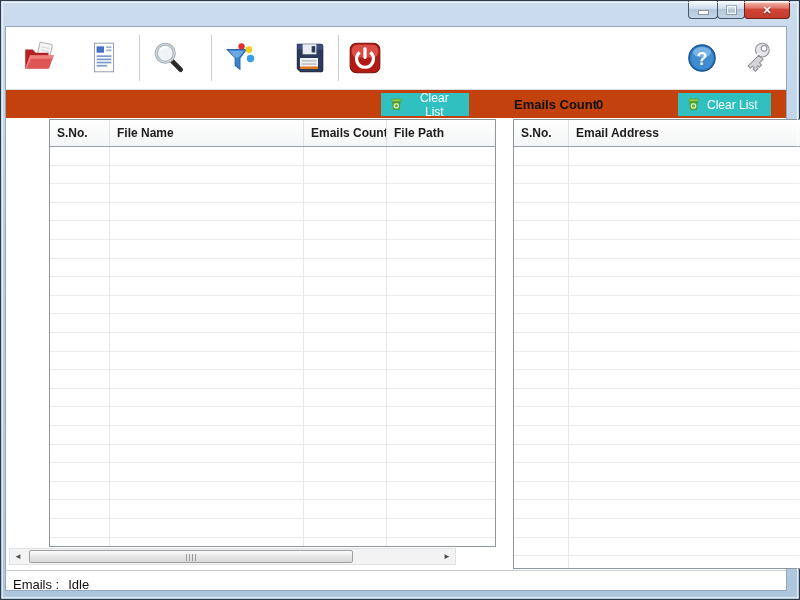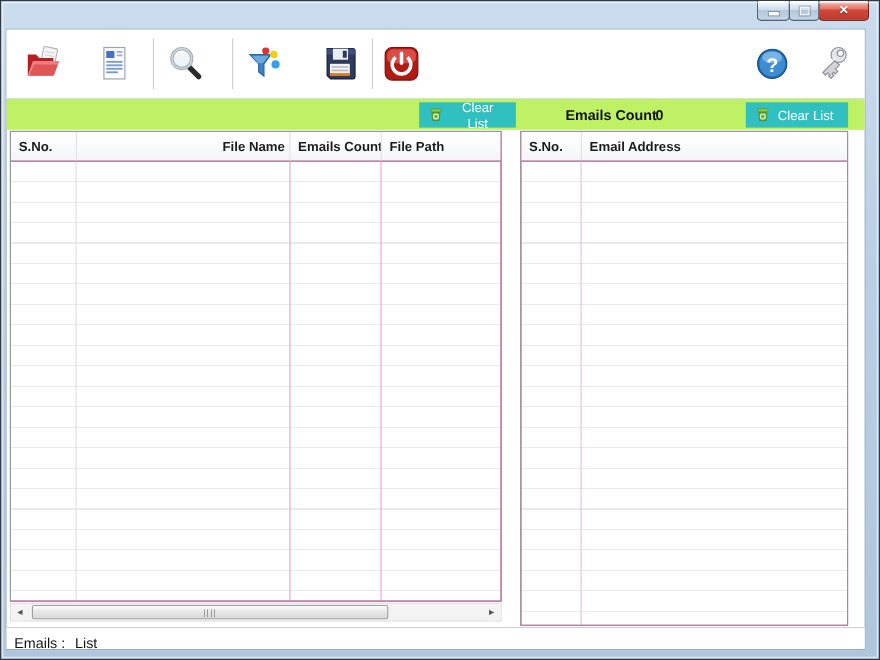--- a/index.html
+++ b/index.html
@@ -49,30 +49,30 @@
   .content{
     position:absolute;left:4px;right:12px;top:25px;bottom:8px;box-sizing:border-box;
     background:#fff;border:1px solid #95a9bd;
   }
   
   .toolbar{position:absolute;left:0;right:0;top:0;height:62px;background:#fff;border-bottom:1px solid #d8dde2;}
   .tbtn{position:absolute;top:13px;width:36px;height:36px;background:transparent;border:none;padding:0;cursor:pointer;}
   .tbtn svg{width:36px;height:36px;display:block;}
   .tsep{position:absolute;top:8px;width:1px;height:46px;background:#c9ced3;}
   
-  .clearbar{position:absolute;left:0;right:0;top:63px;height:28px;background:#bef264;}
+  .clearbar{position:absolute;left:0;right:0;top:63px;height:28px;background:#c2410c;}
   .clear-btn{
     position:absolute;top:3px;height:23px;box-sizing:border-box;border:none;cursor:pointer;
     background:#31c0c0;color:#fff;font-size:12px;font-family:"Liberation Sans",sans-serif;
     display:flex;align-items:center;gap:6px;padding:0 10px 0 8px;
   }
   .clear-btn svg{width:15px;height:15px;}
   .emails-count{position:absolute;top:7px;font-size:13px;font-weight:bold;color:#111;}
   
-  .ltable{position:absolute;box-sizing:border-box;border:1px solid #8f979e;background:#ec4899;display:flex;flex-direction:column;}
+  .ltable{position:absolute;box-sizing:border-box;border:1px solid #8f979e;background:#8b5cf6;display:flex;flex-direction:column;margin-left:40px;}
   .lt-head{display:flex;height:26px;background:linear-gradient(180deg,#ffffff,#f4f5f6);border-bottom:1px solid #9aa0a6;flex:none;}
   .lt-hcell{box-sizing:border-box;padding:6px 4px 0 7px;font-size:12px;font-weight:bold;color:#1c1c1c;
     border-right:1px solid #e0e2e5;overflow:hidden;white-space:nowrap;}
   .lt-hcell:last-child{border-right:none;}
   .lt-body{flex:1;display:flex;overflow:hidden;}
   .lt-col{box-sizing:border-box;border-right:1px solid #e8e8e8;
     background:repeating-linear-gradient(to bottom,#ffffff 0px,#ffffff 17.6px,#eaeaea 17.6px,#eaeaea 18.6px);}
   .lt-col:last-child{border-right:none;}
   
   .hscroll{position:absolute;box-sizing:border-box;height:17px;background:#f3f3f3;border:1px solid #e2e2e2;}
@@ -225,21 +225,21 @@
           <path d="M4 5.5 h8 l-.8 8 h-6.4 z" fill="#6cb438" stroke="#4a8820" stroke-width=".8"></path>
           <circle cx="8" cy="9.5" r="2.4" fill="none" stroke="#eaf6dc" stroke-width="1.1"></circle>
         </svg>
         <span>Clear List</span>
       </button>
     </div>
 
     <div class="ltable" style="left:3px;top:92px;width:447px;height:428px;">
       <div class="lt-head">
         <div class="lt-hcell" style="width:60px;">S.No.</div>
-        <div class="lt-hcell" style="width:194px;text-align:right;">File Name</div>
+        <div class="lt-hcell" style="width:194px;">File Name</div>
         <div class="lt-hcell" style="width:83px;">Emails Count</div>
         <div class="lt-hcell" style="flex:1;">File Path</div>
       </div>
       <div class="lt-body">
         <div class="lt-col" style="width:60px;"></div>
         <div class="lt-col" style="width:194px;"></div>
         <div class="lt-col" style="width:83px;"></div>
         <div class="lt-col" style="flex:1;"></div>
       </div>
     </div>
@@ -259,20 +259,20 @@
       </div>
       <div class="lt-body">
         <div class="lt-col" style="width:55px;"></div>
         <div class="lt-col" style="flex:1;"></div>
       </div>
     </div>
 
     <div class="status-sep"></div>
     <div class="statusbar">
       <div class="status-text">
-        <span>Emails :</span><span class="val">List</span>
+        <span>Emails :</span><span class="val">Idle</span>
       </div>
     </div>
 
   </div>
 
   <div class="glass-inner"></div>
 </div>
 
 </body></html>

